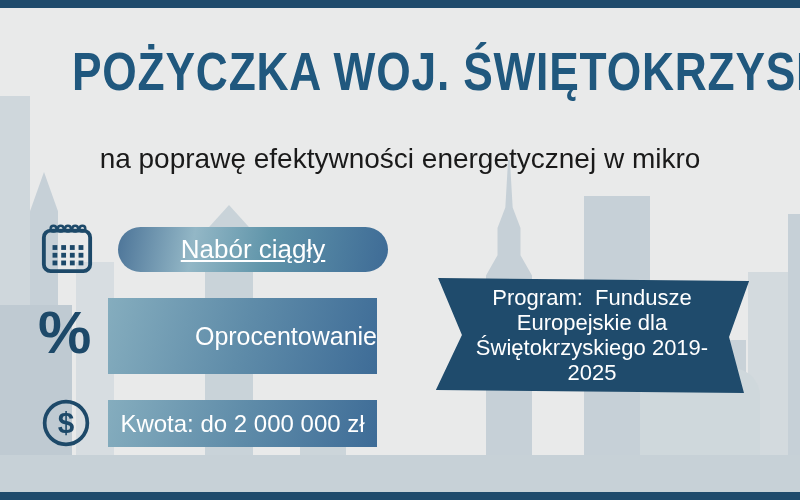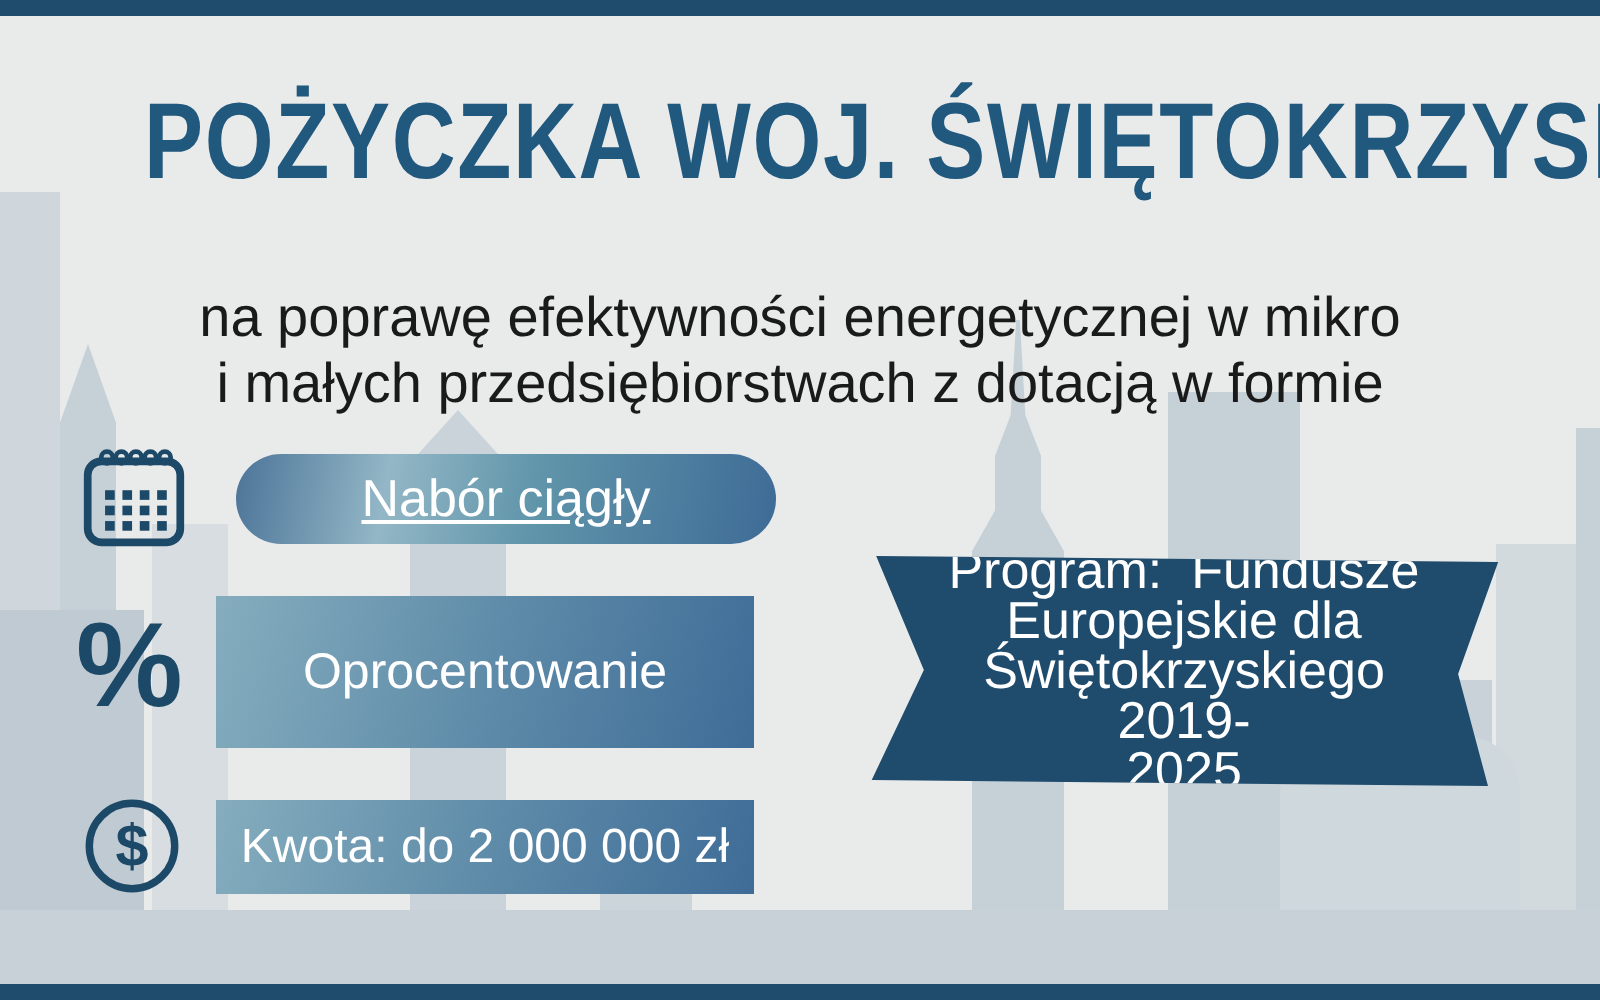--- a/index.html
+++ b/index.html
@@ -48,29 +48,29 @@
   .coin-icon{left:40px;top:397px;}
 
   .pill{position:absolute;left:118px;top:227px;width:270px;height:45px;
     border-radius:23px;display:flex;align-items:center;justify-content:center;
     background:linear-gradient(100deg,#4c7498 0%,#93b7c6 28%,#6095aa 55%,#3e6b96 100%);
     color:#fff;font-size:26px;text-decoration:underline;}
 
   .box{position:absolute;left:108px;width:269px;color:#fff;text-align:center;
     background:linear-gradient(105deg,#85adbe 0%,#5f8ca9 50%,#3e6c97 100%);}
   .box-rate{top:298px;height:76px;font-size:25px;line-height:30px;
-    display:flex;flex-direction:column;justify-content:center;}
+    display:flex;flex-direction:column;justify-content:center;text-align:right;}
   .box-amount{top:400px;height:47px;font-size:24px;
     display:flex;align-items:center;justify-content:center;}
 
   .ribbon{position:absolute;left:433px;top:276px;width:318px;height:118px;
     background:#1f4b6c;color:#fff;
     clip-path:polygon(1.6% 1.7%,99.4% 4.2%,93.1% 51.7%,97.8% 99.2%,0.9% 96.6%,9.1% 50%);
     display:flex;flex-direction:column;align-items:center;justify-content:center;
-    font-size:26px;line-height:25px;text-align:center;padding:0 26px;box-sizing:border-box;}
+    font-size:22px;line-height:25px;text-align:center;padding:0 26px;box-sizing:border-box;}
   .ribbon span{display:block;white-space:pre-wrap;}
 </style>
 </head>
 <body>
 
 <div class="canvas">
 
   <div class="bar top"></div>
 
   <div class="skyline">
@@ -88,21 +88,20 @@
     <div class="b12"></div>
     <div class="ground"></div>
   </div>
 
   <div class="content">
 
     <div class="title">POŻYCZKA WOJ. ŚWIĘTOKRZYSKIE</div>
 
     <div class="subtitle">
       <span>na poprawę efektywności energetycznej w mikro</span>
-      <span>i małych przedsiębiorstwach z dotacją w formie</span>
     </div>
 
     <div class="icon-slot cal-icon">
       <svg width="54" height="56" viewBox="0 0 56 56">
         <rect x="4" y="10" width="48" height="42" rx="7" fill="none" stroke="#1d4969" stroke-width="4"></rect>
         <circle cx="14" cy="8" r="3" fill="none" stroke="#1d4969" stroke-width="2.5"></circle>
         <circle cx="21.5" cy="8" r="3" fill="none" stroke="#1d4969" stroke-width="2.5"></circle>
         <circle cx="29" cy="8" r="3" fill="none" stroke="#1d4969" stroke-width="2.5"></circle>
         <circle cx="36.5" cy="8" r="3" fill="none" stroke="#1d4969" stroke-width="2.5"></circle>
         <circle cx="44" cy="8" r="3" fill="none" stroke="#1d4969" stroke-width="2.5"></circle>

